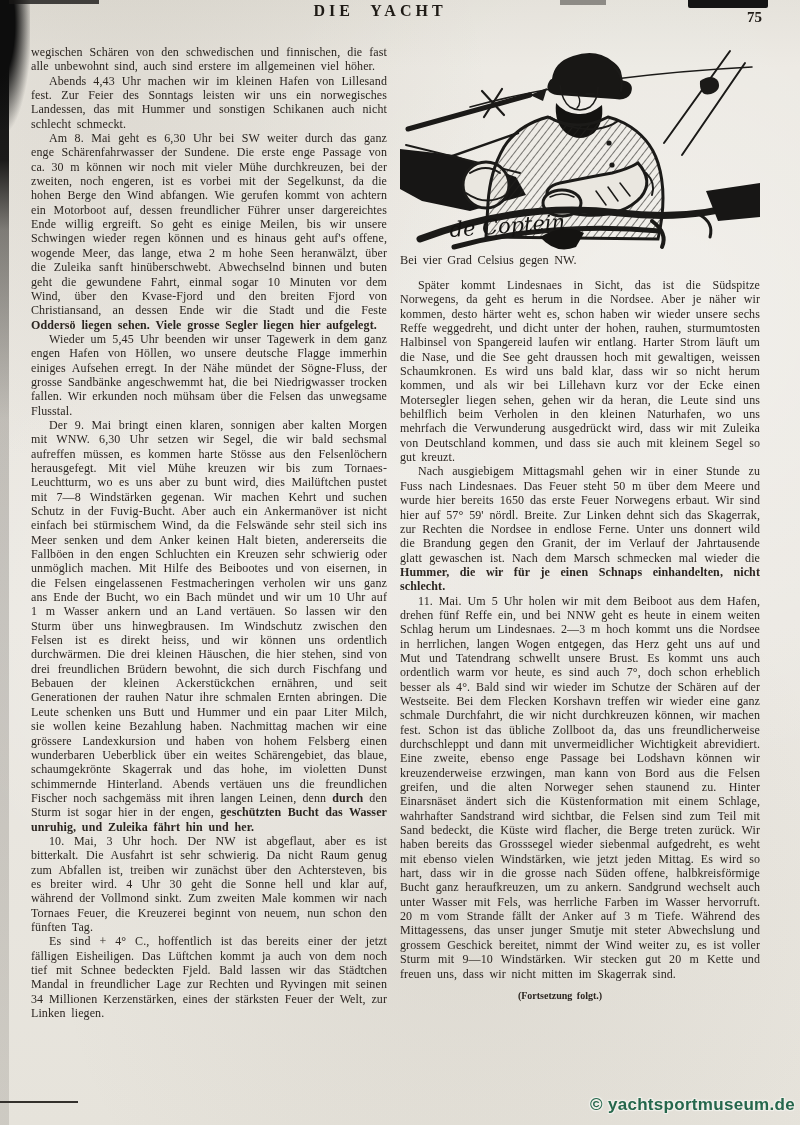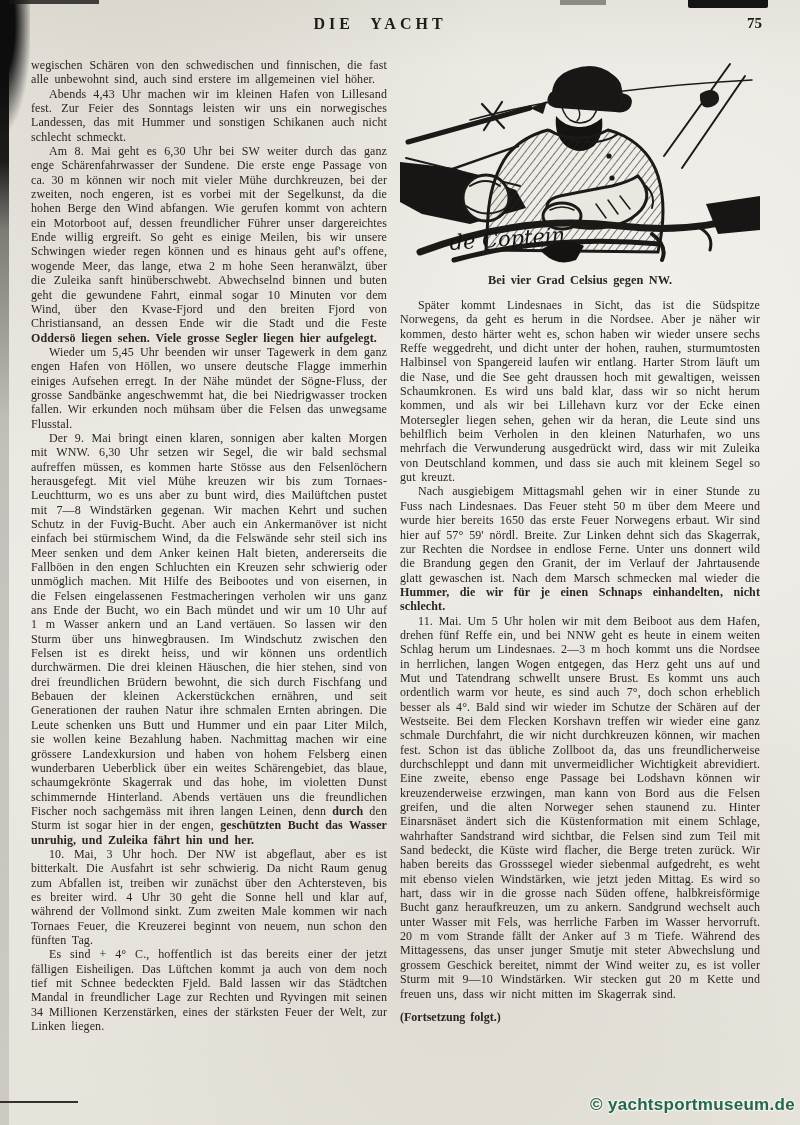--- a/index.html
+++ b/index.html
@@ -18,34 +18,34 @@
   
   .edge-left{position:absolute;left:0;top:0;width:9px;height:1125px;z-index:3;
     background:linear-gradient(180deg,#101010 0,#1c1b1a 160px,rgba(58,56,52,.6) 230px,rgba(105,101,95,.32) 420px,rgba(118,114,108,.22) 100%);}
   .corner-blob{position:absolute;left:0;top:0;width:30px;height:130px;z-index:3;
     background:radial-gradient(ellipse at 0 18%,#0d0d0d 35%,rgba(13,13,13,.5) 55%,transparent 75%);}
   .top-mark-1{position:absolute;left:688px;top:0;width:80px;height:8px;background:#141414;border-radius:0 0 2px 2px;z-index:3;}
   .top-mark-2{position:absolute;left:560px;top:0;width:46px;height:5px;background:rgba(70,68,64,.55);z-index:3;}
   .top-mark-3{position:absolute;left:9px;top:0;width:90px;height:4px;background:rgba(25,24,23,.8);z-index:3;}
   .bottom-line{position:absolute;left:0;top:1101px;width:78px;height:2px;background:#33302c;z-index:3;}
 
-  .page-header{position:relative;height:40px;padding-top:15px;z-index:2;}
+  .page-header{position:relative;height:40px;padding-top:2px;z-index:2;}
   .journal-title{text-align:center;font-size:16px;font-weight:600;letter-spacing:4px;word-spacing:9px;transform:translateX(-20px);color:#1f1b16;}
-  .page-number{position:absolute;top:15px;right:38px;font-size:15px;font-weight:600;color:#1f1b16;}
+  .page-number{position:absolute;top:9px;right:38px;font-size:15px;font-weight:600;color:#1f1b16;}
 
   .columns{position:relative;display:flex;gap:13px;padding:0 40px 0 31px;margin-top:3px;z-index:2;}
   .col{width:368px;}
   p.para{margin:0;text-align:justify;font-size:12px;line-height:14.35px;word-spacing:2.6px;letter-spacing:.1px;color:#2b2520;}
   p.para.indent{text-indent:18px;}
   .bold{font-weight:700;}
 
   .illustration{margin:0;text-align:center;}
   .illustration svg{display:block;margin:0 auto;}
-  .caption{font-size:12.3px;text-align:center;word-spacing:2.5px;margin:10px 0 10px 0;color:#2b2520;font-weight:bold;}
-  .closing{font-weight:700;font-size:12px;word-spacing:2px;margin-top:9px;padding-right:40px;}
+  .caption{font-size:12.3px;text-align:left;word-spacing:2.5px;margin:3px 0 10px 0;color:#2b2520;}
+  .closing{text-align:center;font-weight:700;font-size:10px;word-spacing:2px;margin-top:9px;padding-right:40px;}
 
   .watermark{position:absolute;right:5px;bottom:10px;z-index:4;
     font-family:"Liberation Sans","DejaVu Sans",sans-serif;font-weight:700;font-size:17px;letter-spacing:.3px;
     color:#25674c;
     text-shadow:-1px -1px 0 #f0efe9,1px -1px 0 #f0efe9,-1px 1px 0 #f0efe9,1px 1px 0 #f0efe9,0 0 3px rgba(255,255,255,.9);}
 </style>
 </head>
 <body>
 
 <div class="page">

